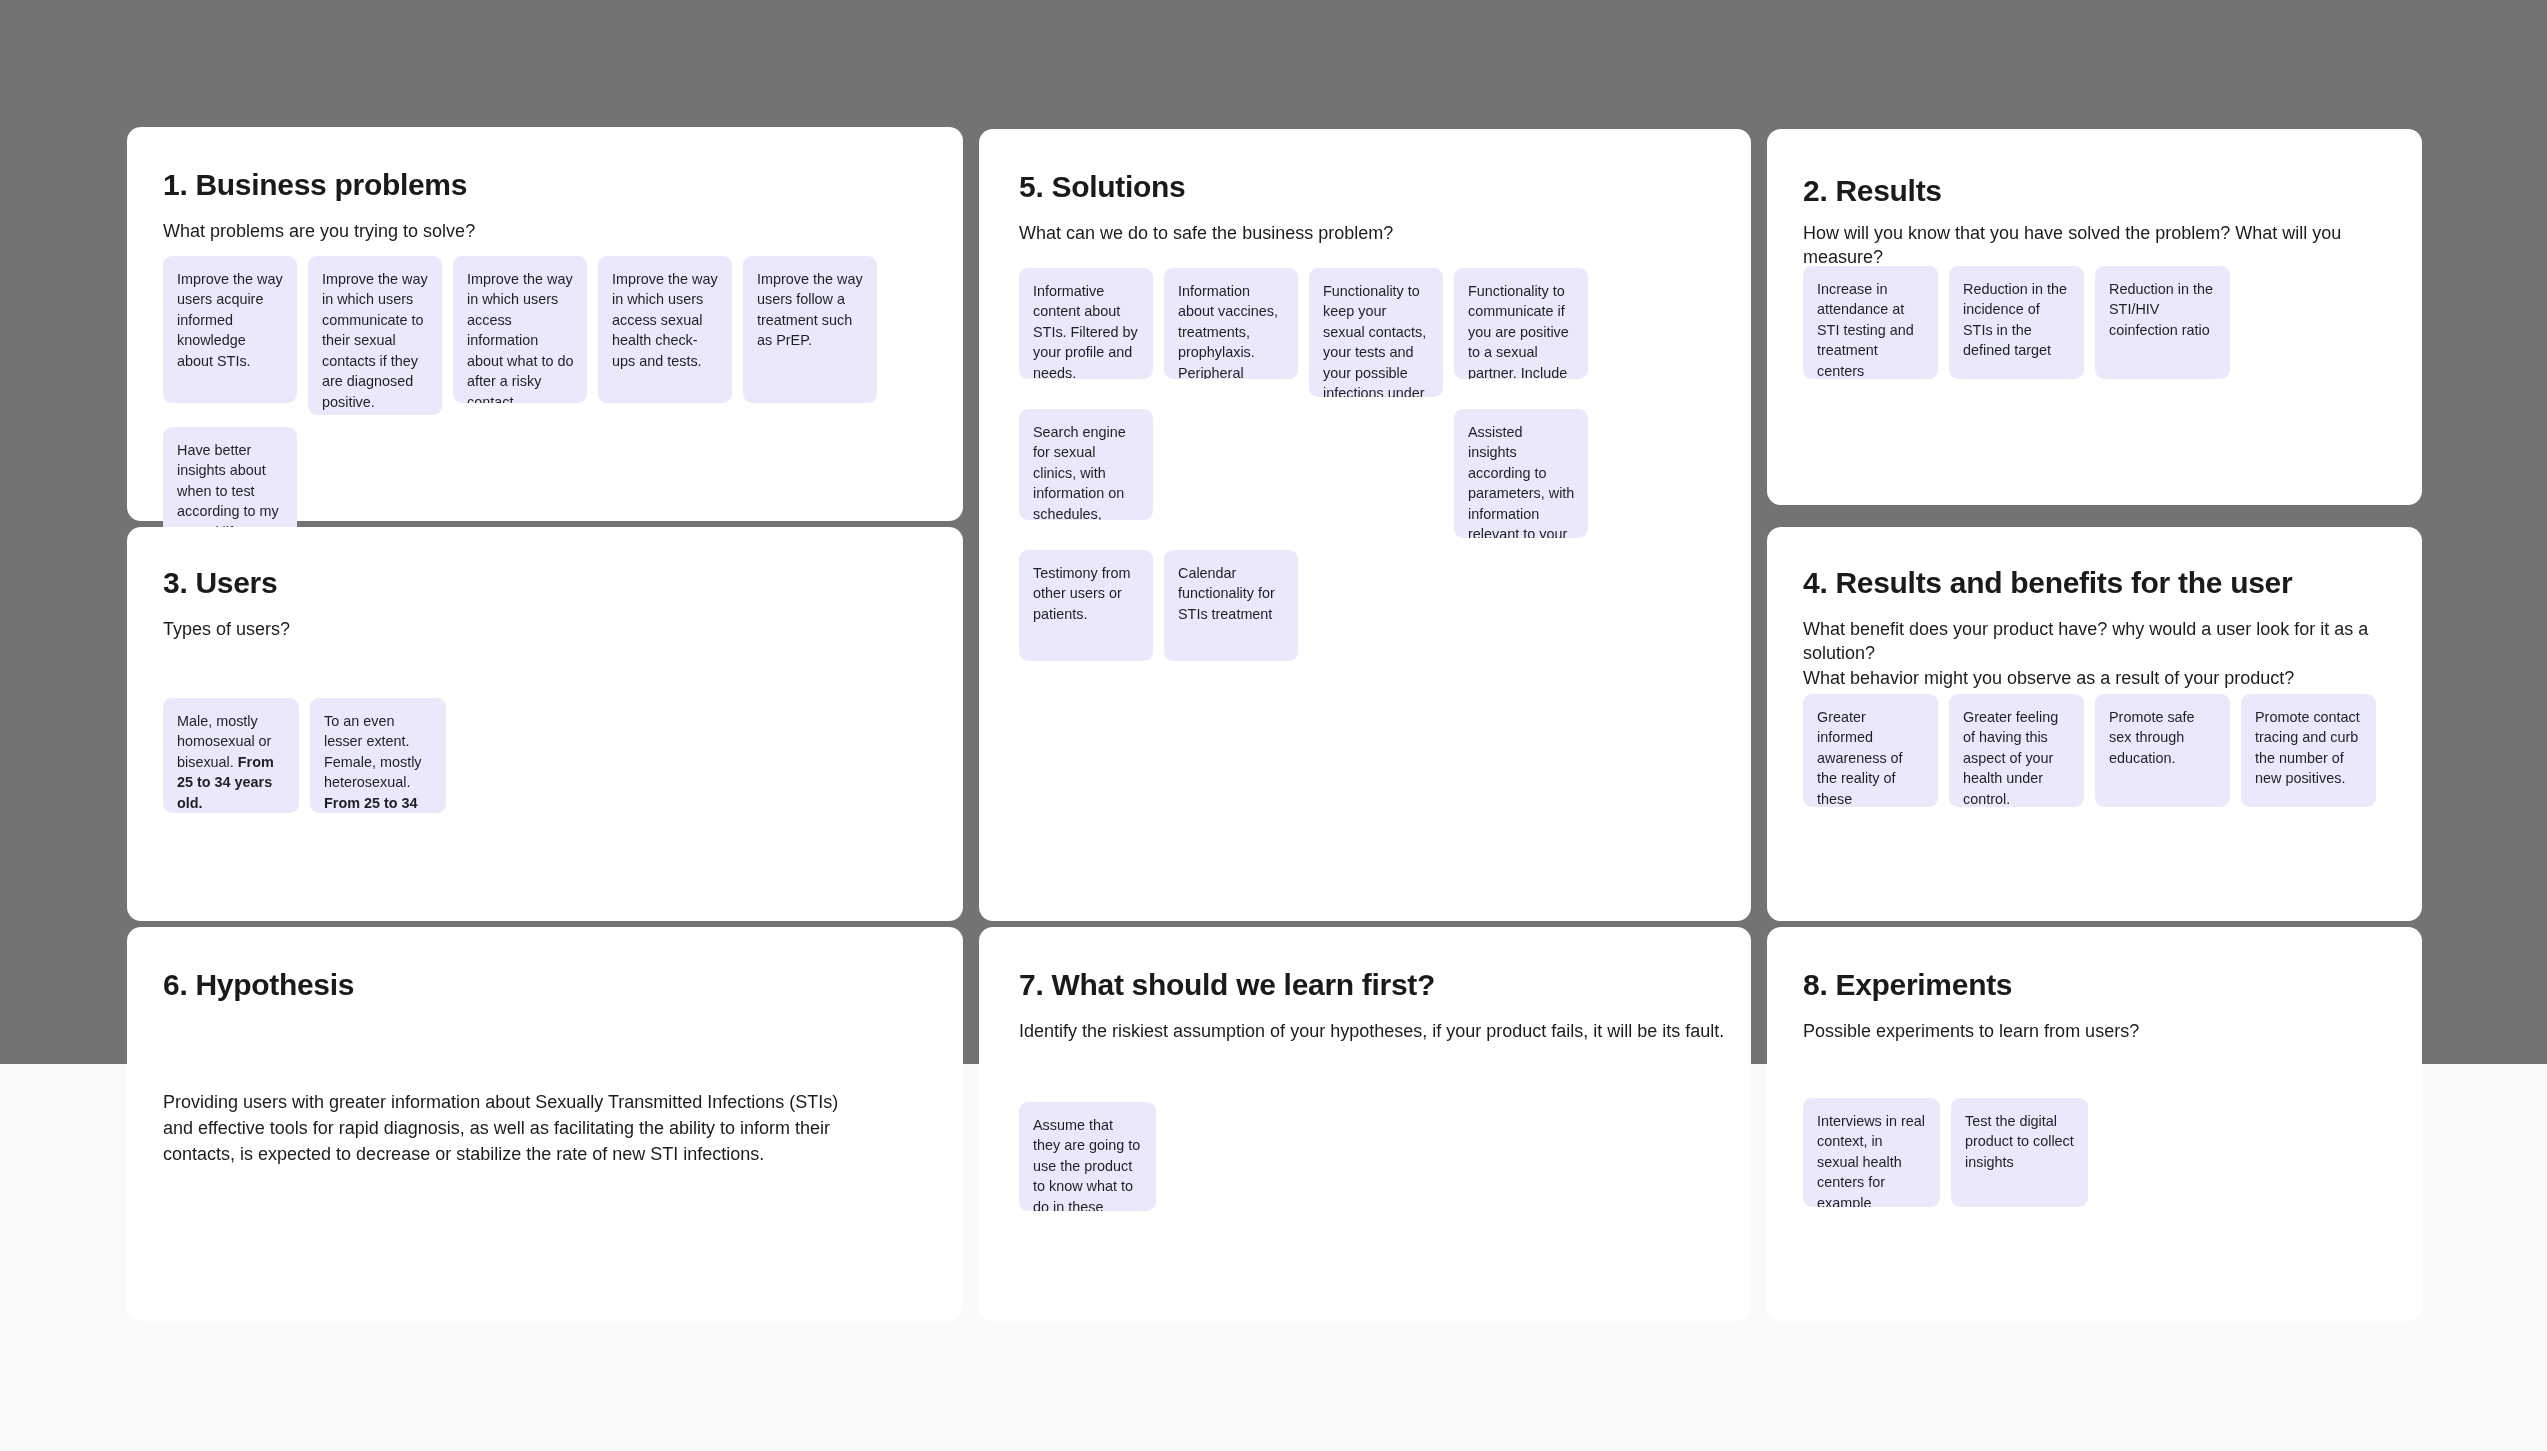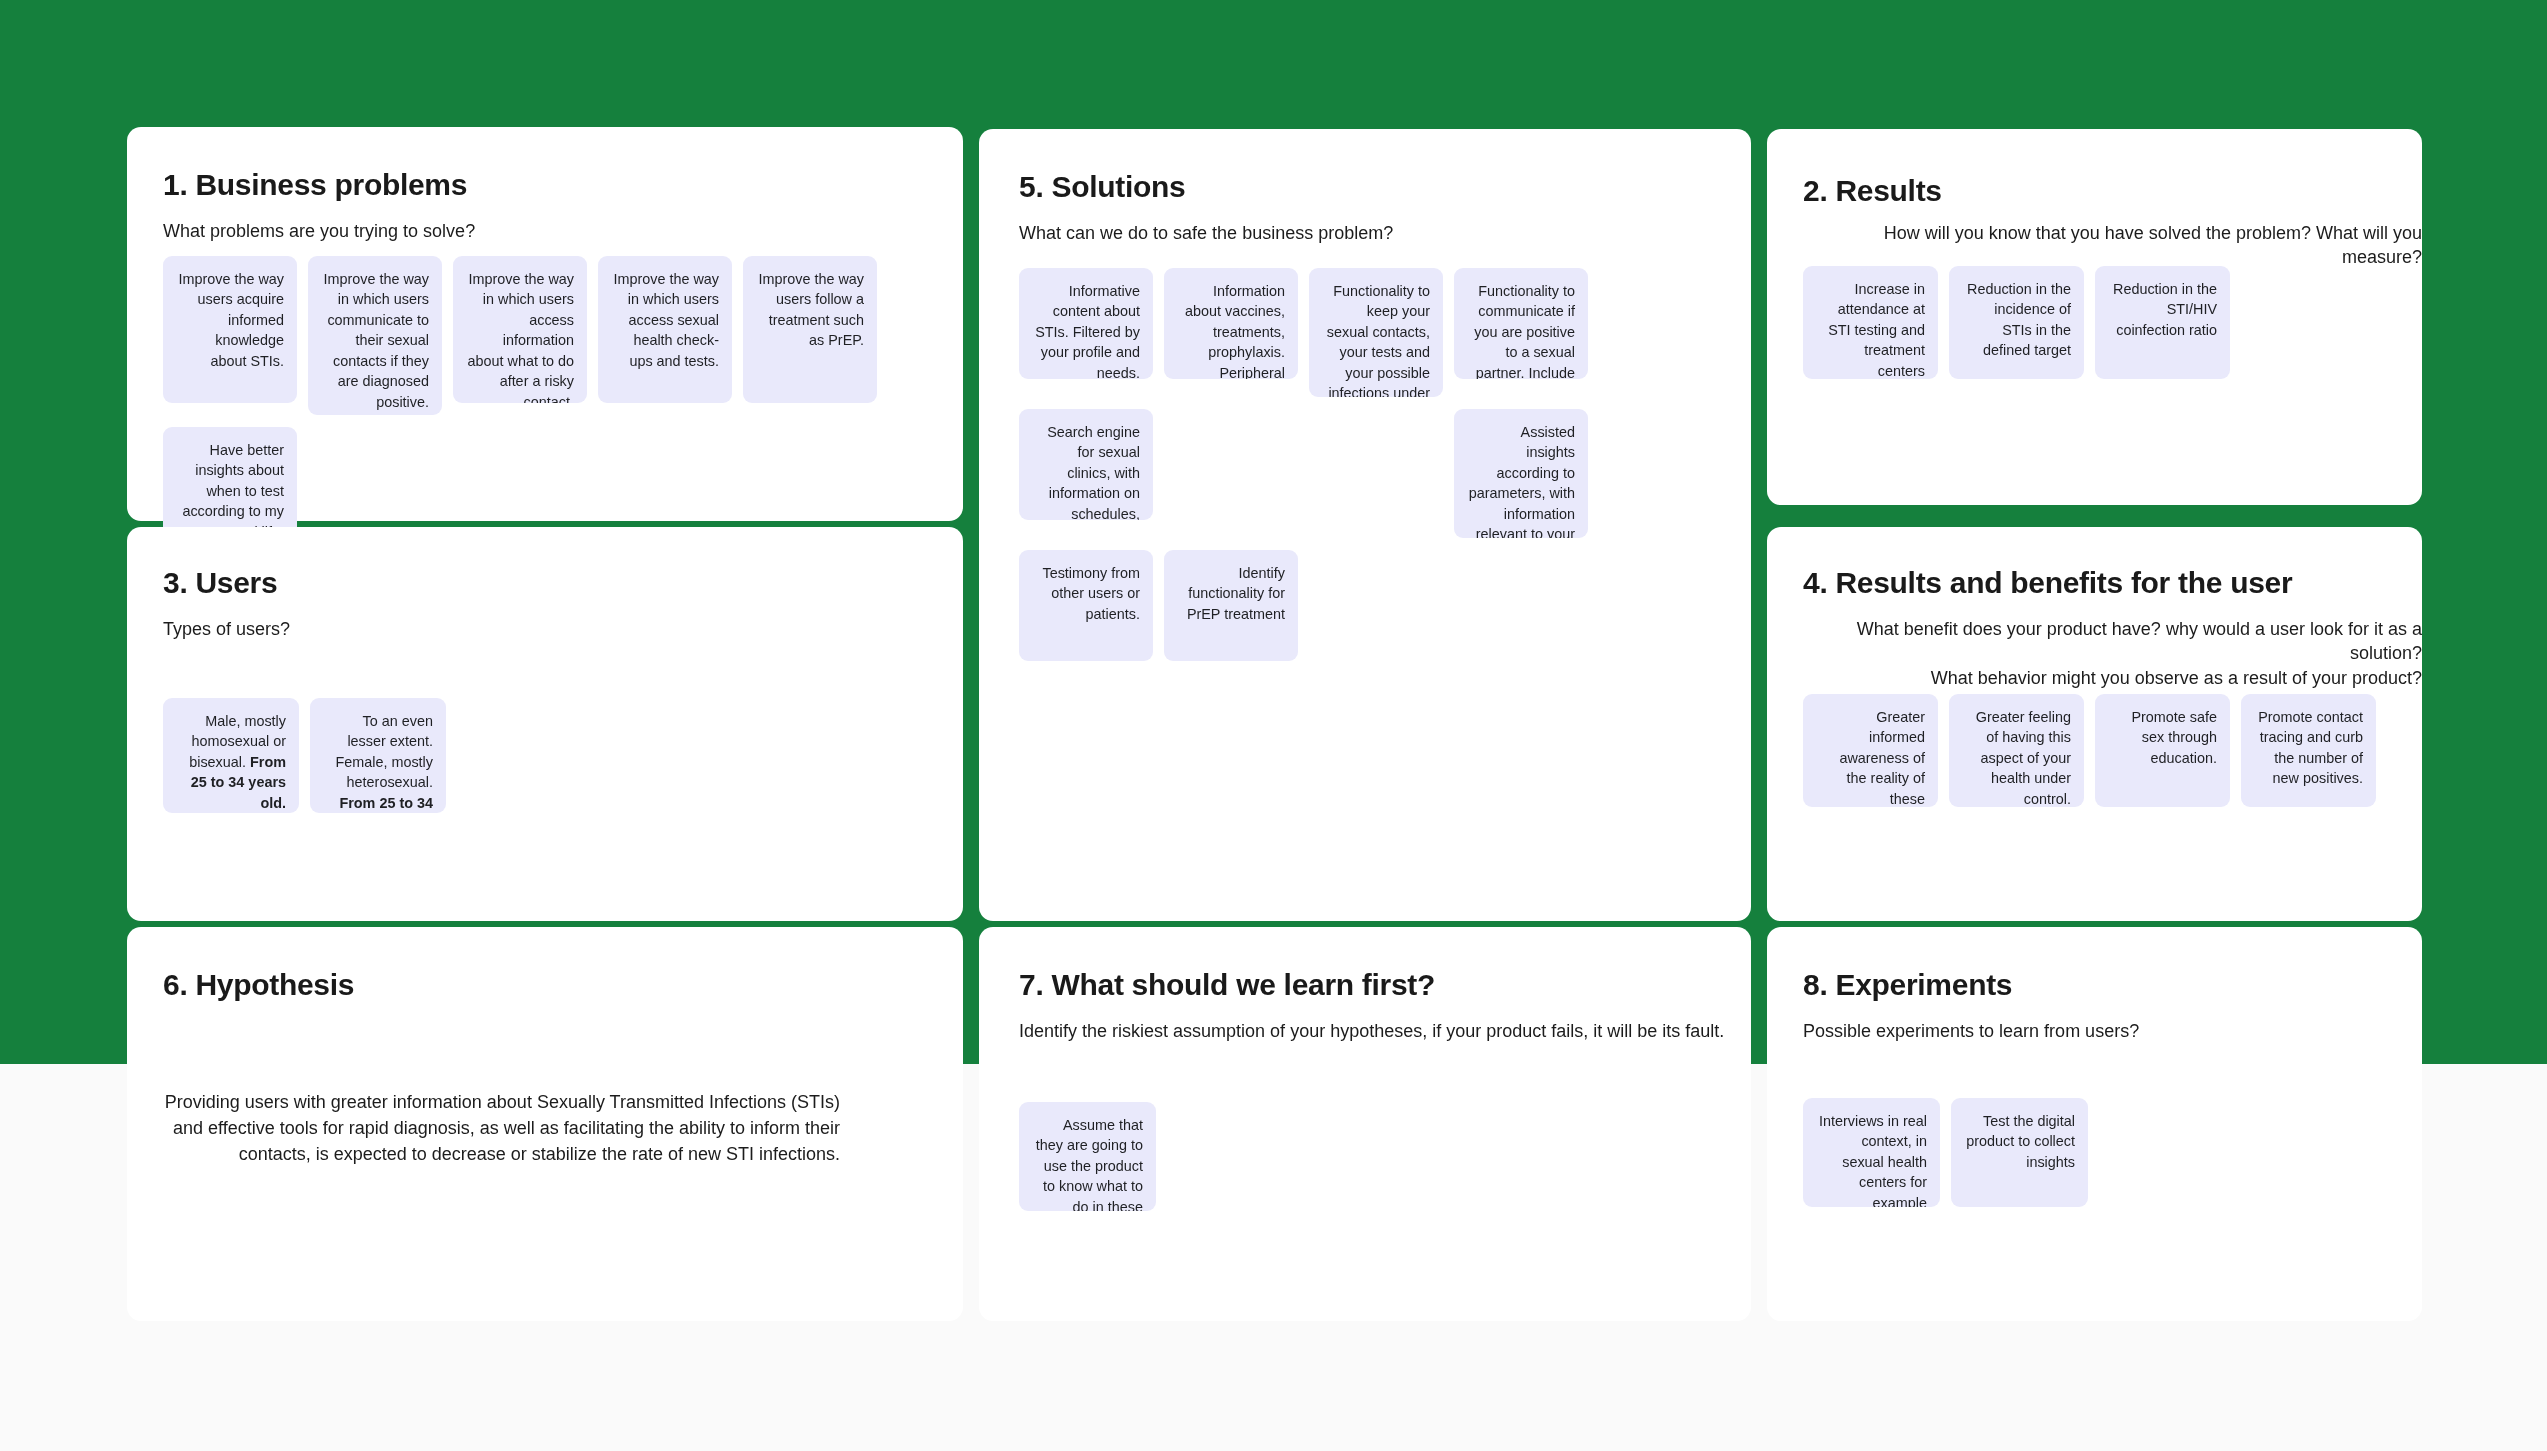--- a/index.html
+++ b/index.html
@@ -9,22 +9,21 @@
     height: 1452px;
     background: #fafafa;
     font-family: "Liberation Sans", sans-serif;
     overflow: hidden;
   }
 
   #board {
     position: relative;
     width: 2547px;
     height: 1064px;
-    background: #15803d;
-    text-align: right;
+    background: #737373;
   }
 
   .panel {
     position: absolute;
     background: #ffffff;
     border-radius: 14px;
   }
 
   .panel-title {
     font-size: 30px;
@@ -181,21 +180,21 @@
         <div class="sticky h-a">Functionality to communicate if you are positive to a sexual partner. Include anonymously</div>
       </div>
       <div class="grow">
         <div class="sticky h-c">Search engine for sexual clinics, with information on schedules, methodology.</div>
         <div class="spacer"></div>
         <div class="spacer"></div>
         <div class="sticky h-b">Assisted insights according to parameters, with information relevant to your sexual lifestyle.</div>
       </div>
       <div class="grow">
         <div class="sticky h-d">Testimony from other users or patients.</div>
-        <div class="sticky h-d">Identify functionality for PrEP treatment</div>
+        <div class="sticky h-d">Calendar functionality for STIs treatment</div>
       </div>
     </div>
   </section>
 
   <section class="panel p7">
     <h2 class="panel-title">7. What should we learn first?</h2>
     <p class="panel-subtitle">Identify the riskiest assumption of your hypotheses, if your product fails, it will be its fault.</p>
     <div class="cards">
       <div class="sticky">Assume that they are going to use the product to know what to do in these scenarios</div>
     </div>

